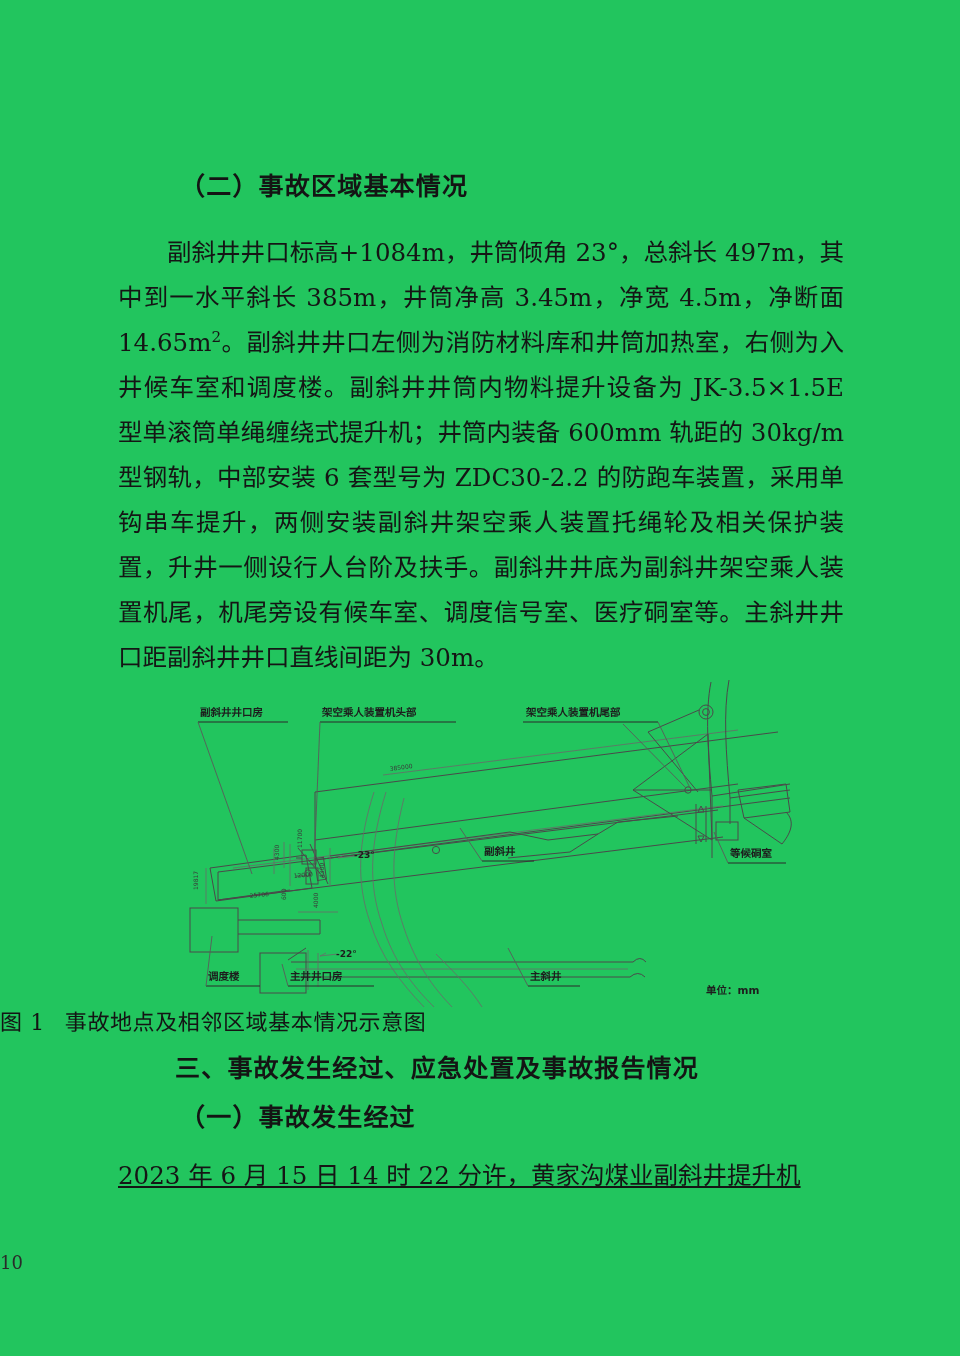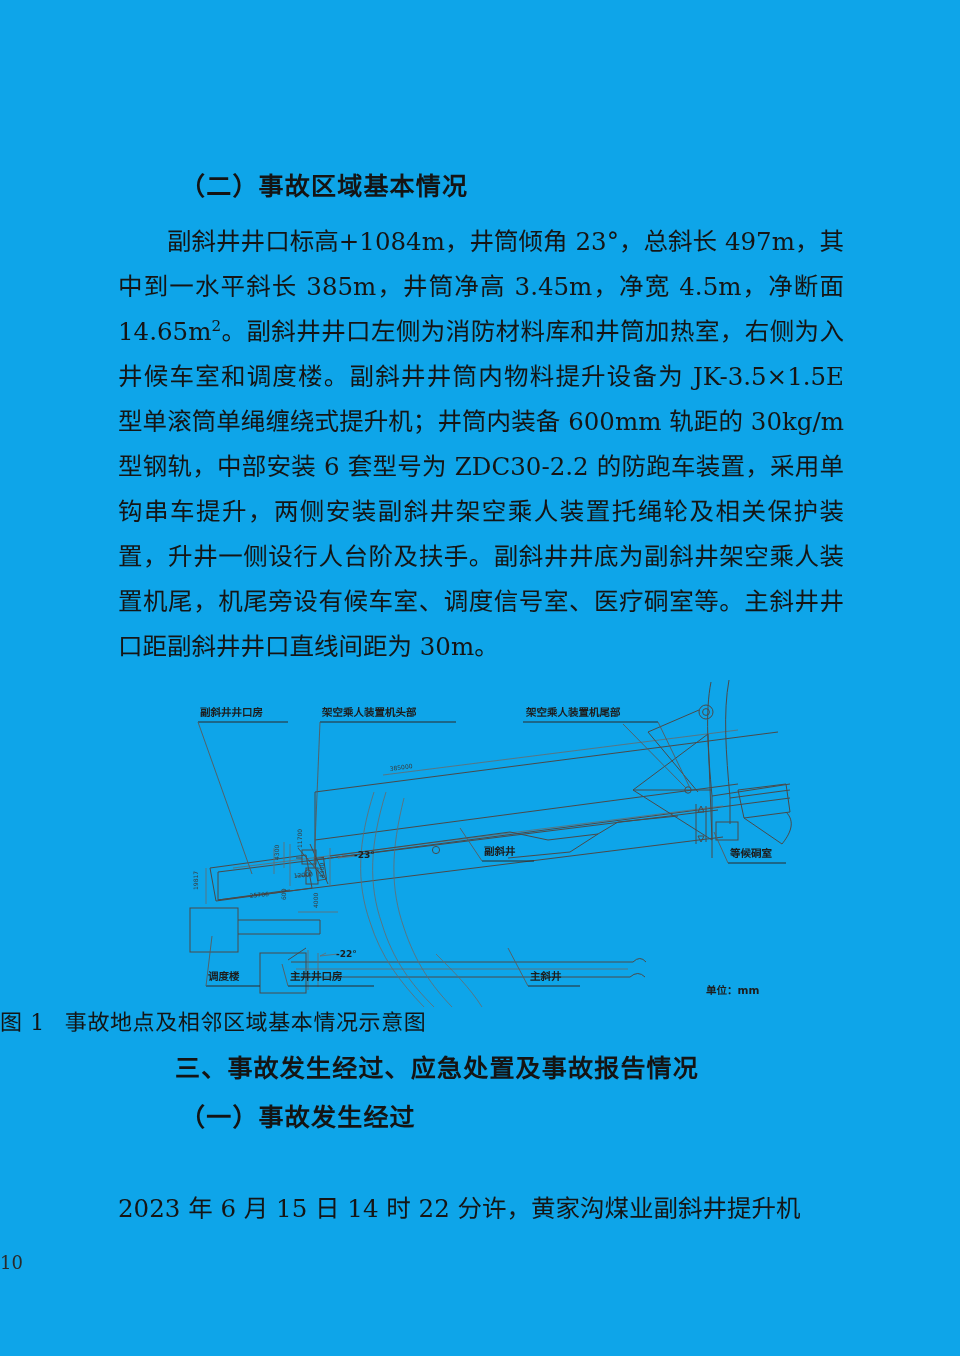--- a/index.html
+++ b/index.html
@@ -5,21 +5,21 @@
 <style>
   html, body {
     margin: 0;
     padding: 0;
     background: #ffffff;
   }
   .page {
     position: relative;
     width: 960px;
     height: 1356px;
-    background: #0ea5e9;
+    background: #22c55e;
     overflow: hidden;
     font-family: "DejaVu Serif", "Liberation Serif", serif;
     color: #1a1a1a;
   }
 
   
   .heading {
     position: absolute;
     left: 120px;
     width: 730px;
@@ -38,23 +38,24 @@
   .para {
     position: absolute;
     left: 118px;
     width: 726px;
     font-size: 24.5px;
     line-height: 45px;
     color: #151515;
     text-align: justify;
     text-justify: inter-ideograph;
     text-indent: 2em;
+    margin-top: 11px;
   }
   .p-body1 { top: 219px; }
-  .p-body2 { top: 1186px; text-indent: 0em; }
+  .p-body2 { top: 1142px; text-indent: 0em; text-decoration: underline; }
   .para sup {
     font-size: 0.62em;
     vertical-align: super;
     line-height: 0;
   }
 
   
   .figure-wrap {
     position: absolute;
     left: 178px;

